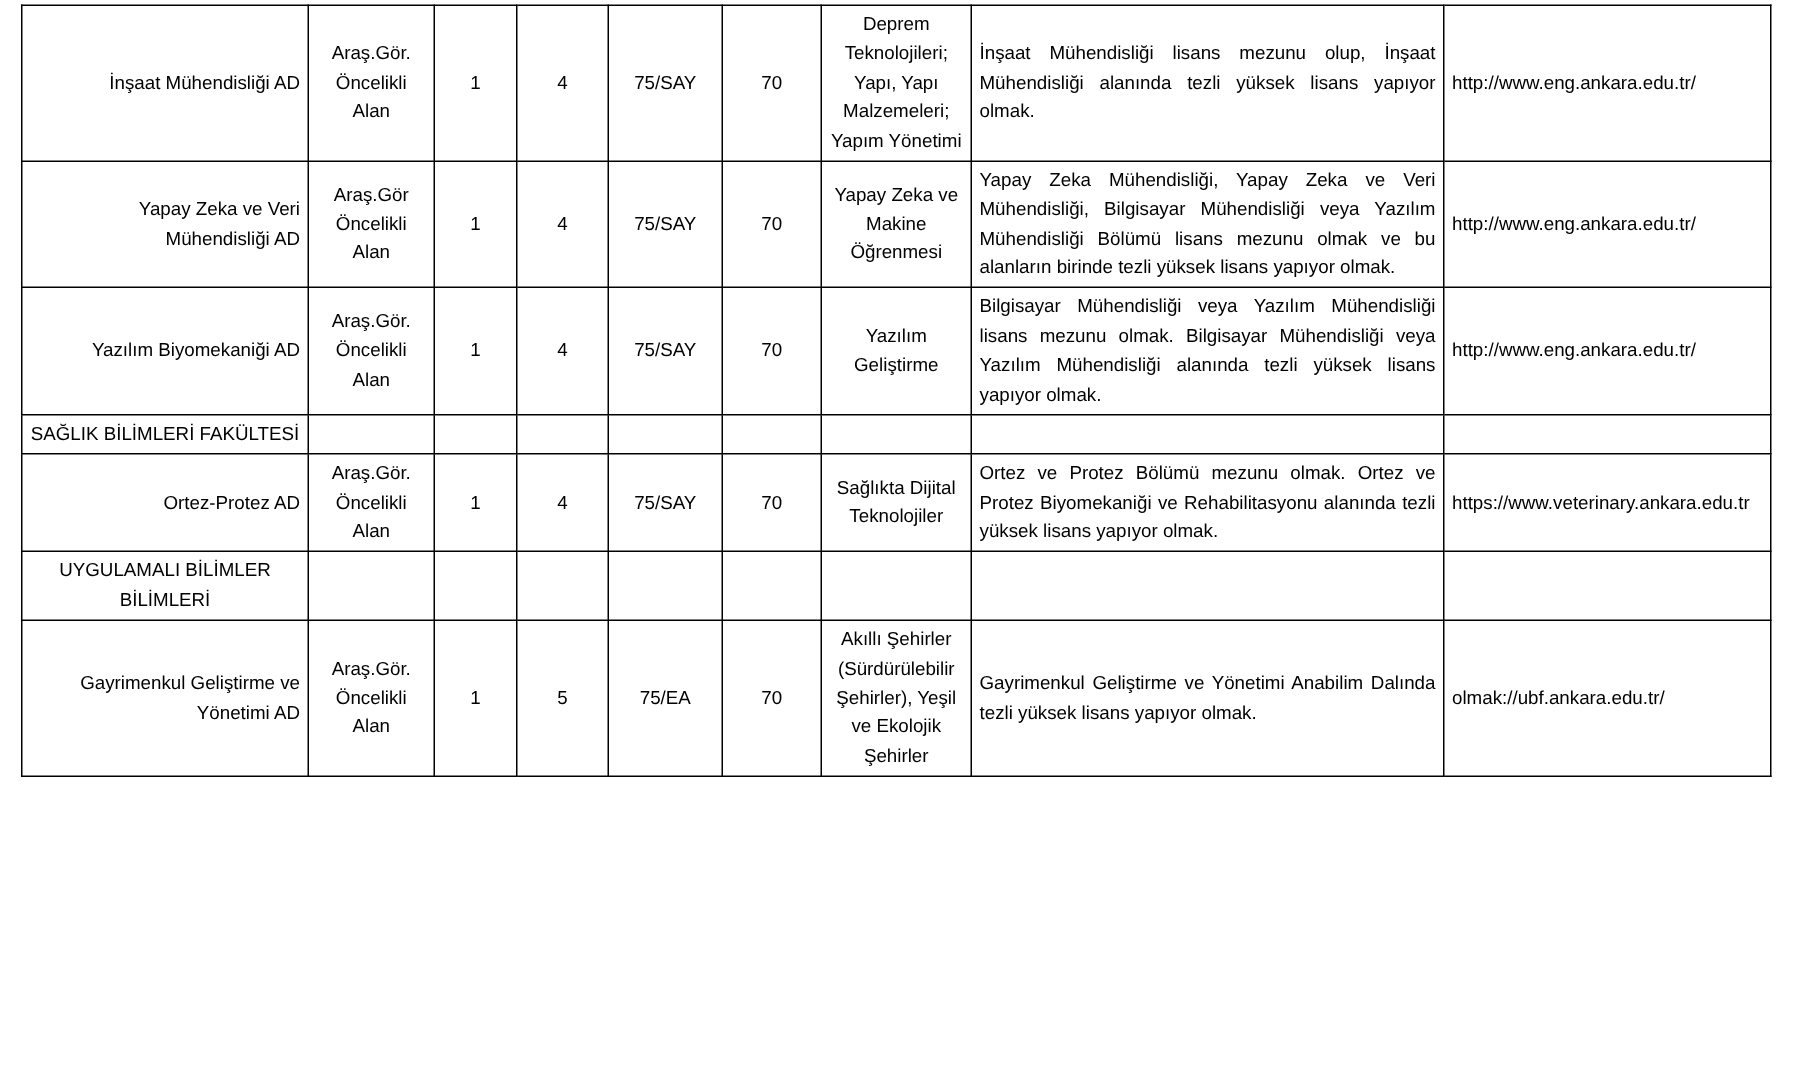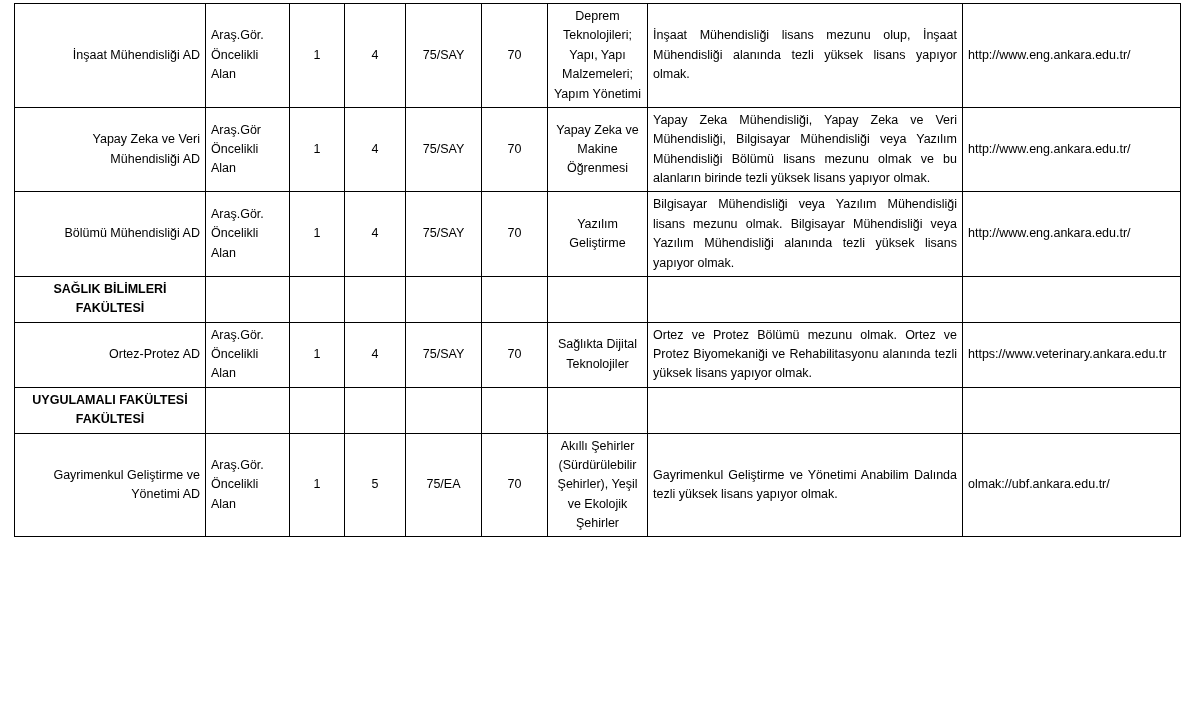--- a/index.html
+++ b/index.html
@@ -41,29 +41,28 @@
   col.c-title   { width: 84px; }
   col.c-count   { width: 55px; }
   col.c-degree  { width: 61px; }
   col.c-alespt  { width: 76px; }
   col.c-ydspt   { width: 66px; }
   col.c-area    { width: 100px; }
   col.c-cond    { width: 315px; }
   col.c-link    { width: 218px; }
 
   .c-unit-cell   { text-align: right; }
-  .c-title-cell  { }
+  .c-title-cell  { text-align: center; }
   .c-num-cell    { text-align: center; }
   .c-area-cell   { text-align: center; margin-top: 44px; }
   .c-cond-cell   { text-align: justify; text-justify: inter-word; }
   .c-link-cell   { text-align: left; }
 
   .faculty-cell {
     text-align: center;
-    font-weight: bold;
   }
   .empty-cell { }
 </style>
 </head>
 <body>
 
 <div class="page">
   <table class="announce">
     <colgroup>
       <col class="c-unit">
@@ -96,21 +95,21 @@
         <td class="c-num-cell">1</td>
         <td class="c-num-cell">4</td>
         <td class="c-num-cell">75/SAY</td>
         <td class="c-num-cell">70</td>
         <td class="c-area-cell">Yapay Zeka ve Makine Öğrenmesi</td>
         <td class="c-cond-cell">Yapay Zeka Mühendisliği, Yapay Zeka ve Veri Mühendisliği, Bilgisayar Mühendisliği veya Yazılım Mühendisliği Bölümü lisans mezunu olmak ve bu alanların birinde tezli yüksek lisans yapıyor olmak.</td>
         <td class="c-link-cell">http://www.eng.ankara.edu.tr/</td>
       </tr>
 
       <tr>
-        <td class="c-unit-cell">Bölümü Mühendisliği AD</td>
+        <td class="c-unit-cell">Yazılım Biyomekaniği AD</td>
         <td class="c-title-cell">Araş.Gör. Öncelikli Alan</td>
         <td class="c-num-cell">1</td>
         <td class="c-num-cell">4</td>
         <td class="c-num-cell">75/SAY</td>
         <td class="c-num-cell">70</td>
         <td class="c-area-cell">Yazılım Geliştirme</td>
         <td class="c-cond-cell">Bilgisayar Mühendisliği veya Yazılım Mühendisliği lisans mezunu olmak. Bilgisayar Mühendisliği veya Yazılım Mühendisliği alanında tezli yüksek lisans yapıyor olmak.</td>
         <td class="c-link-cell">http://www.eng.ankara.edu.tr/</td>
       </tr>
 
@@ -132,21 +131,21 @@
         <td class="c-num-cell">1</td>
         <td class="c-num-cell">4</td>
         <td class="c-num-cell">75/SAY</td>
         <td class="c-num-cell">70</td>
         <td class="c-area-cell">Sağlıkta Dijital Teknolojiler</td>
         <td class="c-cond-cell">Ortez ve Protez Bölümü mezunu olmak. Ortez ve Protez Biyomekaniği ve Rehabilitasyonu alanında tezli yüksek lisans yapıyor olmak.</td>
         <td class="c-link-cell">https://www.veterinary.ankara.edu.tr</td>
       </tr>
 
       <tr>
-        <td class="faculty-cell">UYGULAMALI FAKÜLTESİ FAKÜLTESİ</td>
+        <td class="faculty-cell">UYGULAMALI BİLİMLER BİLİMLERİ</td>
         <td class="empty-cell"></td>
         <td class="empty-cell"></td>
         <td class="empty-cell"></td>
         <td class="empty-cell"></td>
         <td class="empty-cell"></td>
         <td class="empty-cell"></td>
         <td class="empty-cell"></td>
         <td class="empty-cell"></td>
       </tr>
 

